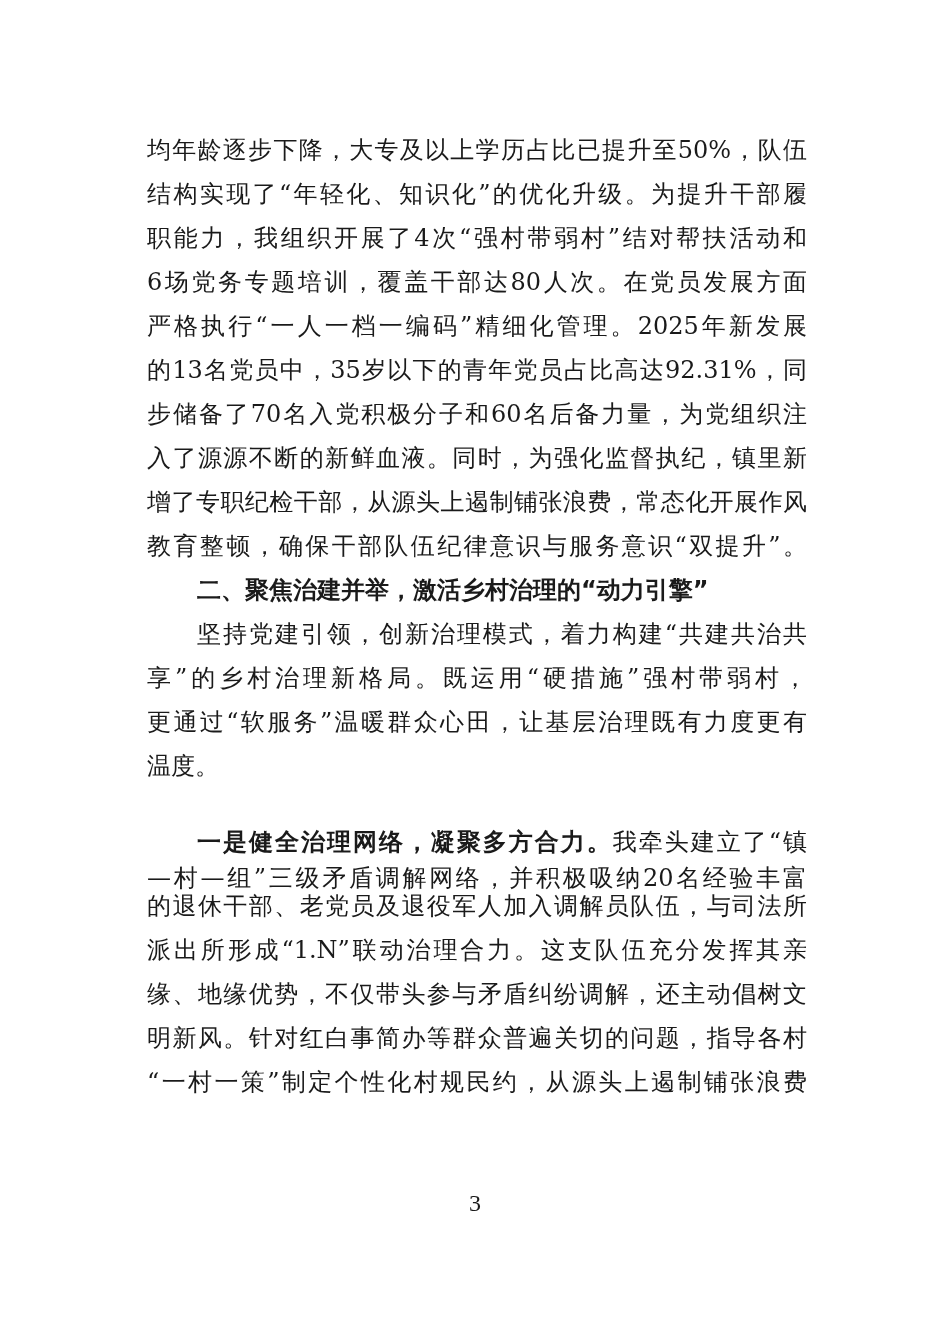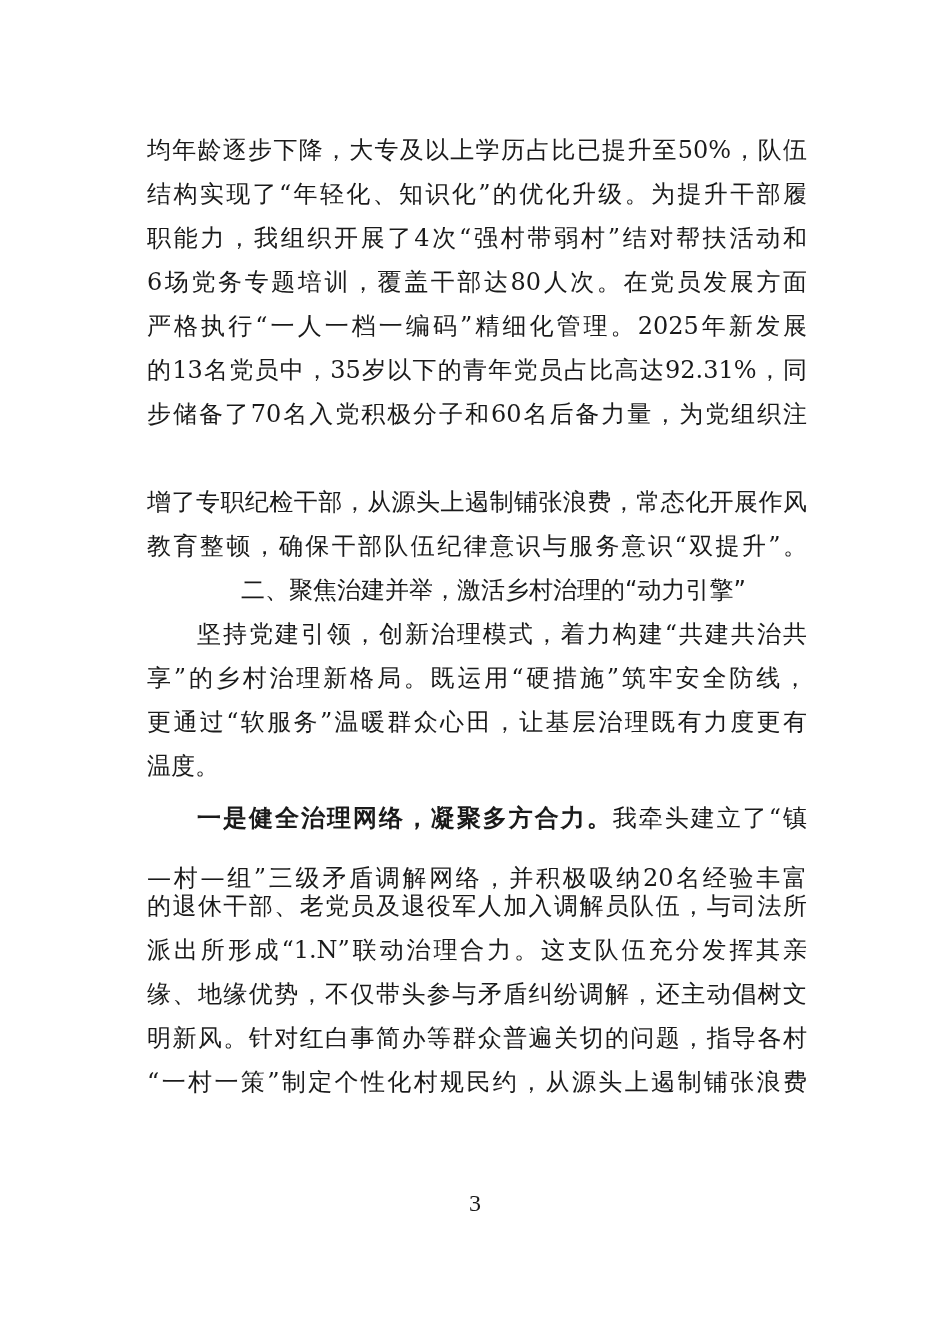--- a/index.html
+++ b/index.html
@@ -37,23 +37,22 @@
     }
     .line.last {
       text-align-last: left;
     }
     .line.indent {
       left: 197px;
       width: 610px;
     }
     .heading {
       font-family: "DejaVu Sans", "Liberation Sans", sans-serif;
-      font-weight: normal;
+      font-weight: bold;
       text-align-last: left;
-      margin-left: 44px;
     }
     .bold {
       font-family: "DejaVu Sans", "Liberation Sans", sans-serif;
       font-weight: bold;
     }
     .page-number {
       position: absolute;
       left: 455px;
       top: 1188px;
       width: 40px;
@@ -68,31 +67,32 @@
 
 <div class="page">
 
   <div class="line" style="top:132px;">均年龄逐步下降，大专及以上学历占比已提升至50%，队伍</div>
   <div class="line" style="top:176px;">结构实现了“年轻化、知识化”的优化升级。为提升干部履</div>
   <div class="line" style="top:220px;">职能力，我组织开展了4次“强村带弱村”结对帮扶活动和</div>
   <div class="line" style="top:264px;">6场党务专题培训，覆盖干部达80人次。在党员发展方面</div>
   <div class="line" style="top:308px;">严格执行“一人一档一编码”精细化管理。2025年新发展</div>
   <div class="line" style="top:352px;">的13名党员中，35岁以下的青年党员占比高达92.31%，同</div>
   <div class="line" style="top:396px;">步储备了70名入党积极分子和60名后备力量，为党组织注</div>
+  <div class="line" style="top:440px;">入了源源不断的新鲜血液。同时，为强化监督执纪，镇里新</div>
   <div class="line" style="top:484px;">增了专职纪检干部，从源头上遏制铺张浪费，常态化开展作风</div>
   <div class="line" style="top:528px;">教育整顿，确保干部队伍纪律意识与服务意识“双提升”。</div>
 
   <div class="line indent heading" style="top:572px;">二、聚焦治建并举，激活乡村治理的“动力引擎”</div>
 
   <div class="line indent" style="top:616px;">坚持党建引领，创新治理模式，着力构建“共建共治共</div>
-  <div class="line" style="top:660px;">享”的乡村治理新格局。既运用“硬措施”筑牢安全防线，</div>
+  <div class="line" style="top:660px;">享”的乡村治理新格局。既运用“硬措施”强村带弱村，</div>
   <div class="line last" style="top:748px;">温度。</div>
   <div class="line" style="top:704px;">更通过“软服务”温暖群众心田，让基层治理既有力度更有</div>
 
-  <div class="line indent" style="top:800px;">
+  <div class="line indent" style="top:824px;">
     <span class="bold">一是健全治理网络，凝聚多方合力。</span><span>我牵头建立了“镇</span>
   </div>
   <div class="line" style="top:860px;">—村—组”三级矛盾调解网络，并积极吸纳20名经验丰富</div>
   <div class="line" style="top:888px;">的退休干部、老党员及退役军人加入调解员队伍，与司法所</div>
   <div class="line" style="top:932px;">派出所形成“1.N”联动治理合力。这支队伍充分发挥其亲</div>
   <div class="line" style="top:976px;">缘、地缘优势，不仅带头参与矛盾纠纷调解，还主动倡树文</div>
   <div class="line" style="top:1020px;">明新风。针对红白事简办等群众普遍关切的问题，指导各村</div>
   <div class="line" style="top:1064px;">“一村一策”制定个性化村规民约，从源头上遏制铺张浪费</div>
 
   <div class="page-number">3</div>

